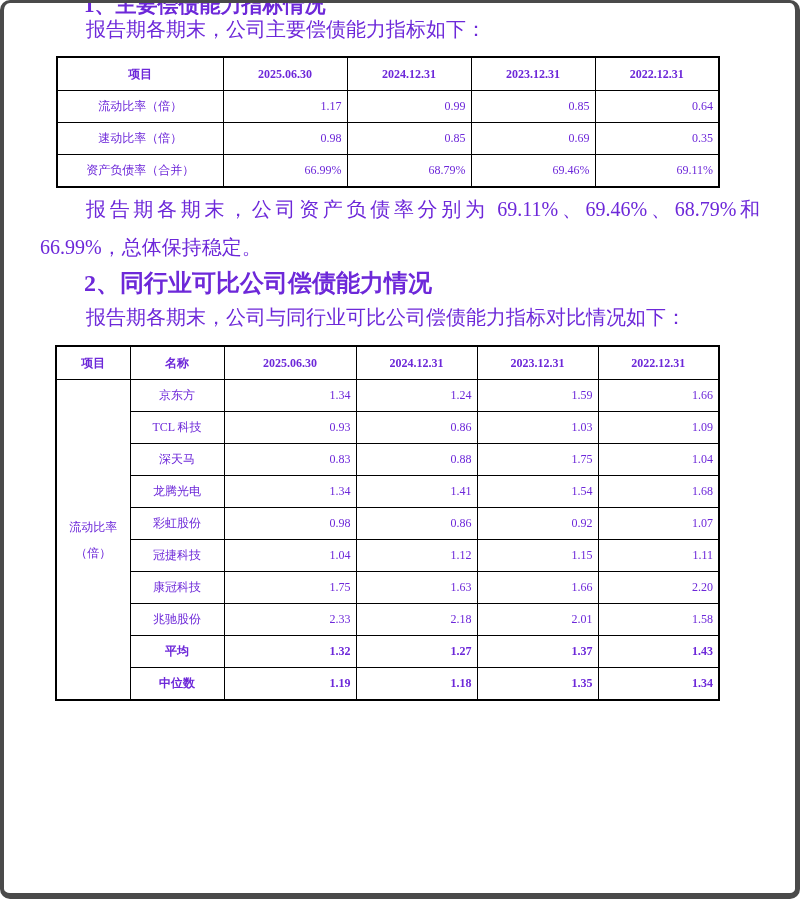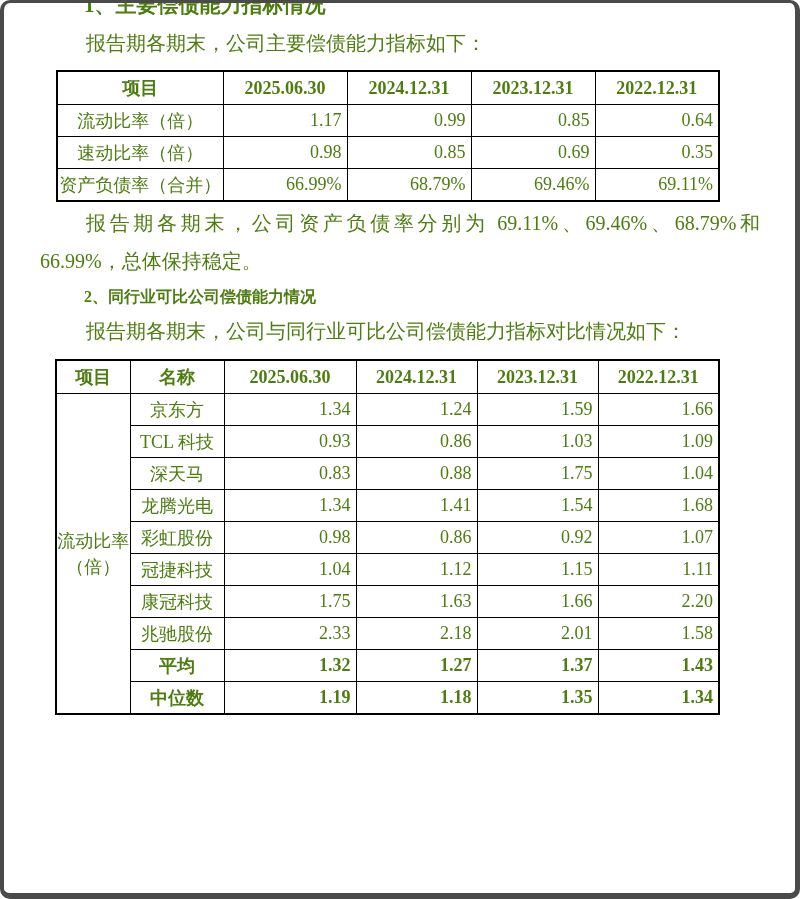--- a/index.html
+++ b/index.html
@@ -13,21 +13,21 @@
   .frame {
     box-sizing: border-box;
     width: 800px;
     height: 899px;
     background: #ffffff;
     border: solid #4a4a4a;
     border-width: 3px 5px 6px 4px;
     border-radius: 10px;
     overflow: hidden;
     font-family: "Liberation Serif", "DejaVu Serif", serif;
-    color: #4d7c0f;
+    color: #6d28d9;
     padding: 0 35px 0 36px;
   }
   
   .clip-head {
     height: 12px;
     overflow: hidden;
   }
   .clip-head .inner {
     margin-top: -12px;
     font-size: 21px;
@@ -35,38 +35,38 @@
     padding-left: 44px;
     white-space: nowrap;
   }
   .para {
     font-size: 20px;
     line-height: 38px;
     text-align: justify;
     text-indent: 46px;
     margin: 0;
   }
-  .intro1 { margin-top: 14px; line-height: 28px; }
+  .intro1 { line-height: 28px; }
   .para1  { margin-top: 16px; }
   .para2  { margin-top: 2px; }
   .sec-head {
     margin: 0;
     margin-top: 2px;
-    font-size: 16px;
+    font-size: 24px;
     font-weight: bold;
     line-height: 30px;
     padding-left: 44px;
   }
   .para3 { margin-top: 0; }
 
   table {
     border-collapse: collapse;
     table-layout: fixed;
     border: 2px solid #000;
-    font-size: 18px;
+    font-size: 12px;
   }
   .t1 { margin-left: 16px; width: 662px; margin-top: 13px; }
   .t2 { margin-left: 15px; width: 663px; margin-top: 9px; }
   th, td {
     border: 1px solid #000;
     padding: 0;
     overflow: hidden;
   }
   .t1 th { height: 32px; font-weight: bold; text-align: center; }
   .t1 td { height: 31px; }

